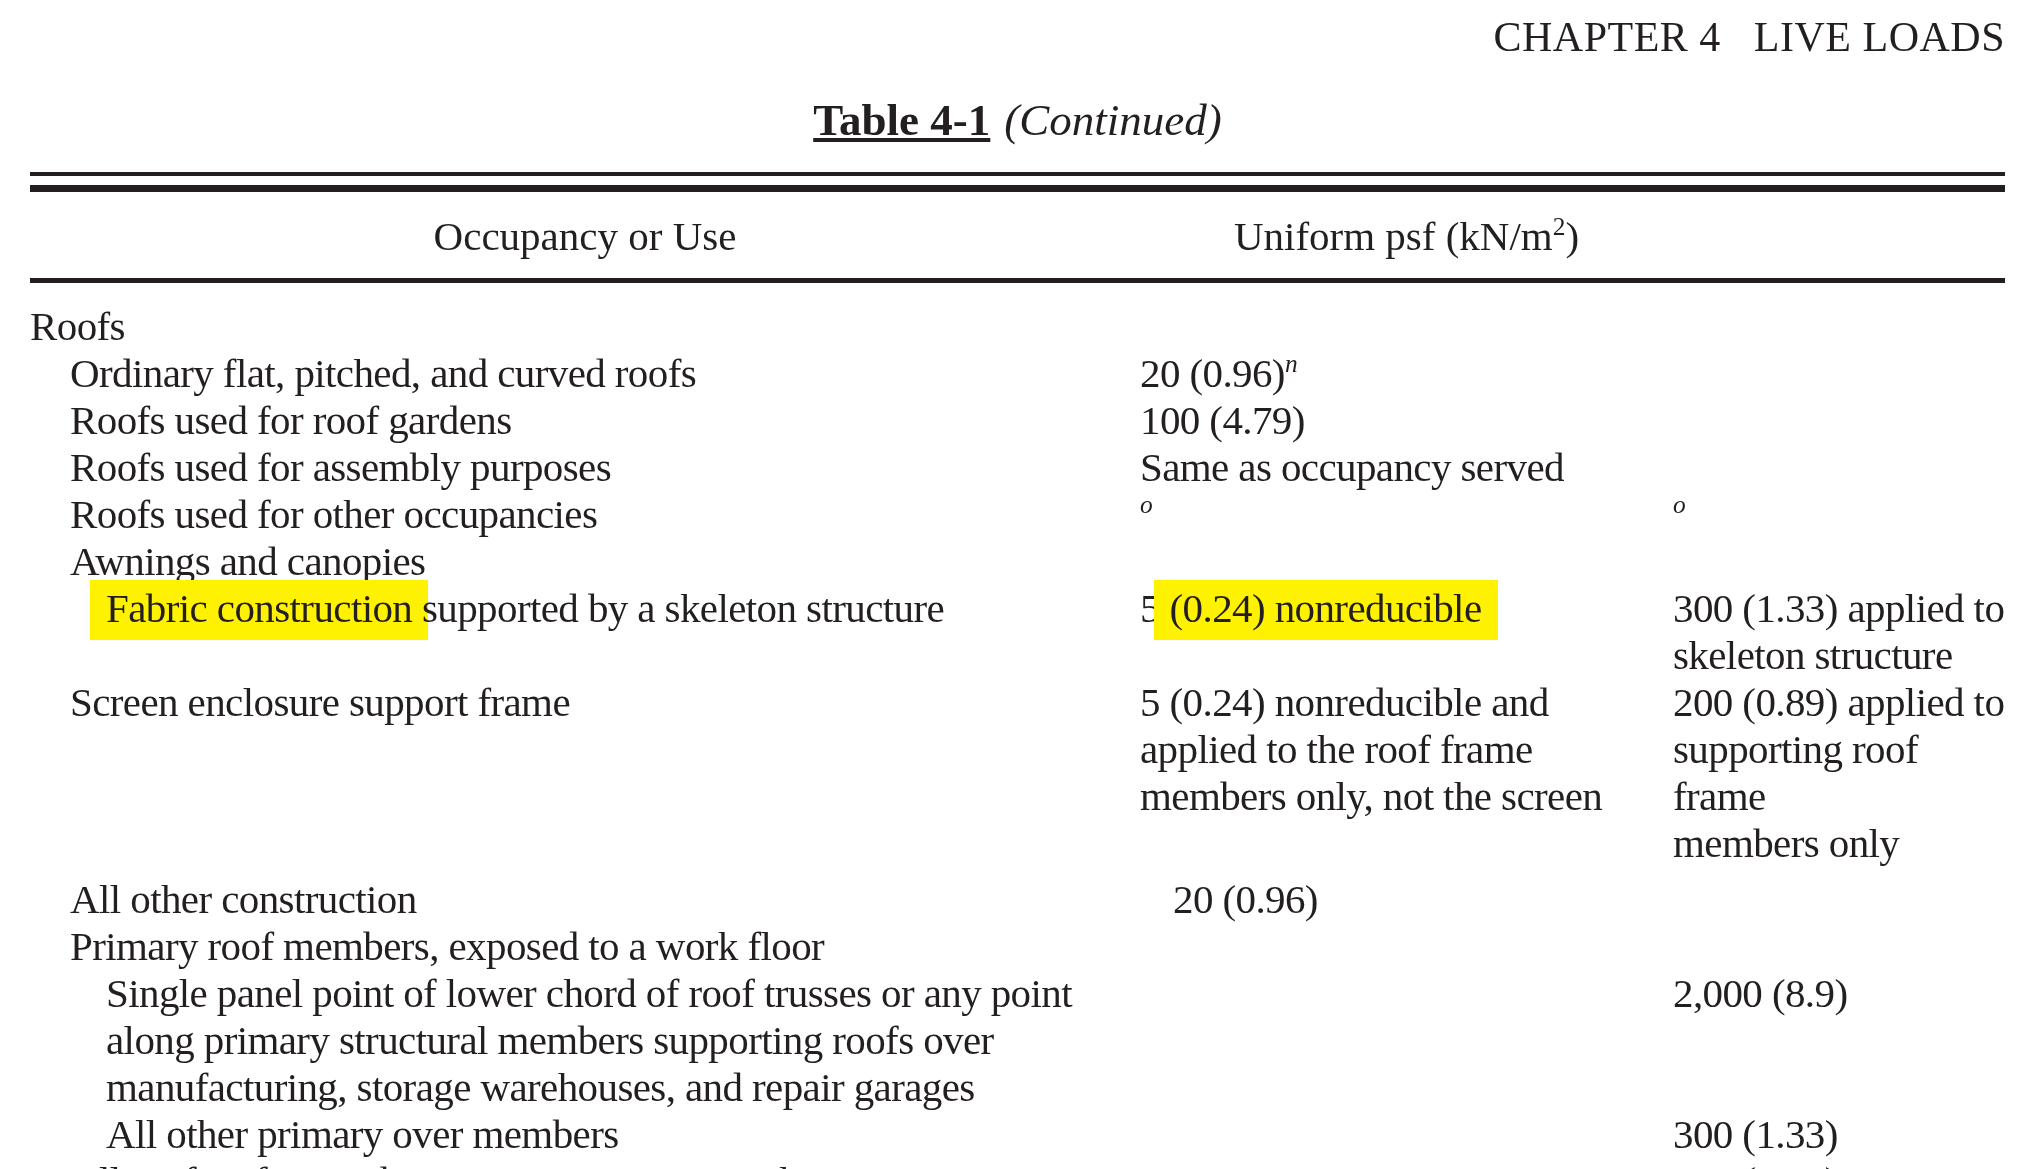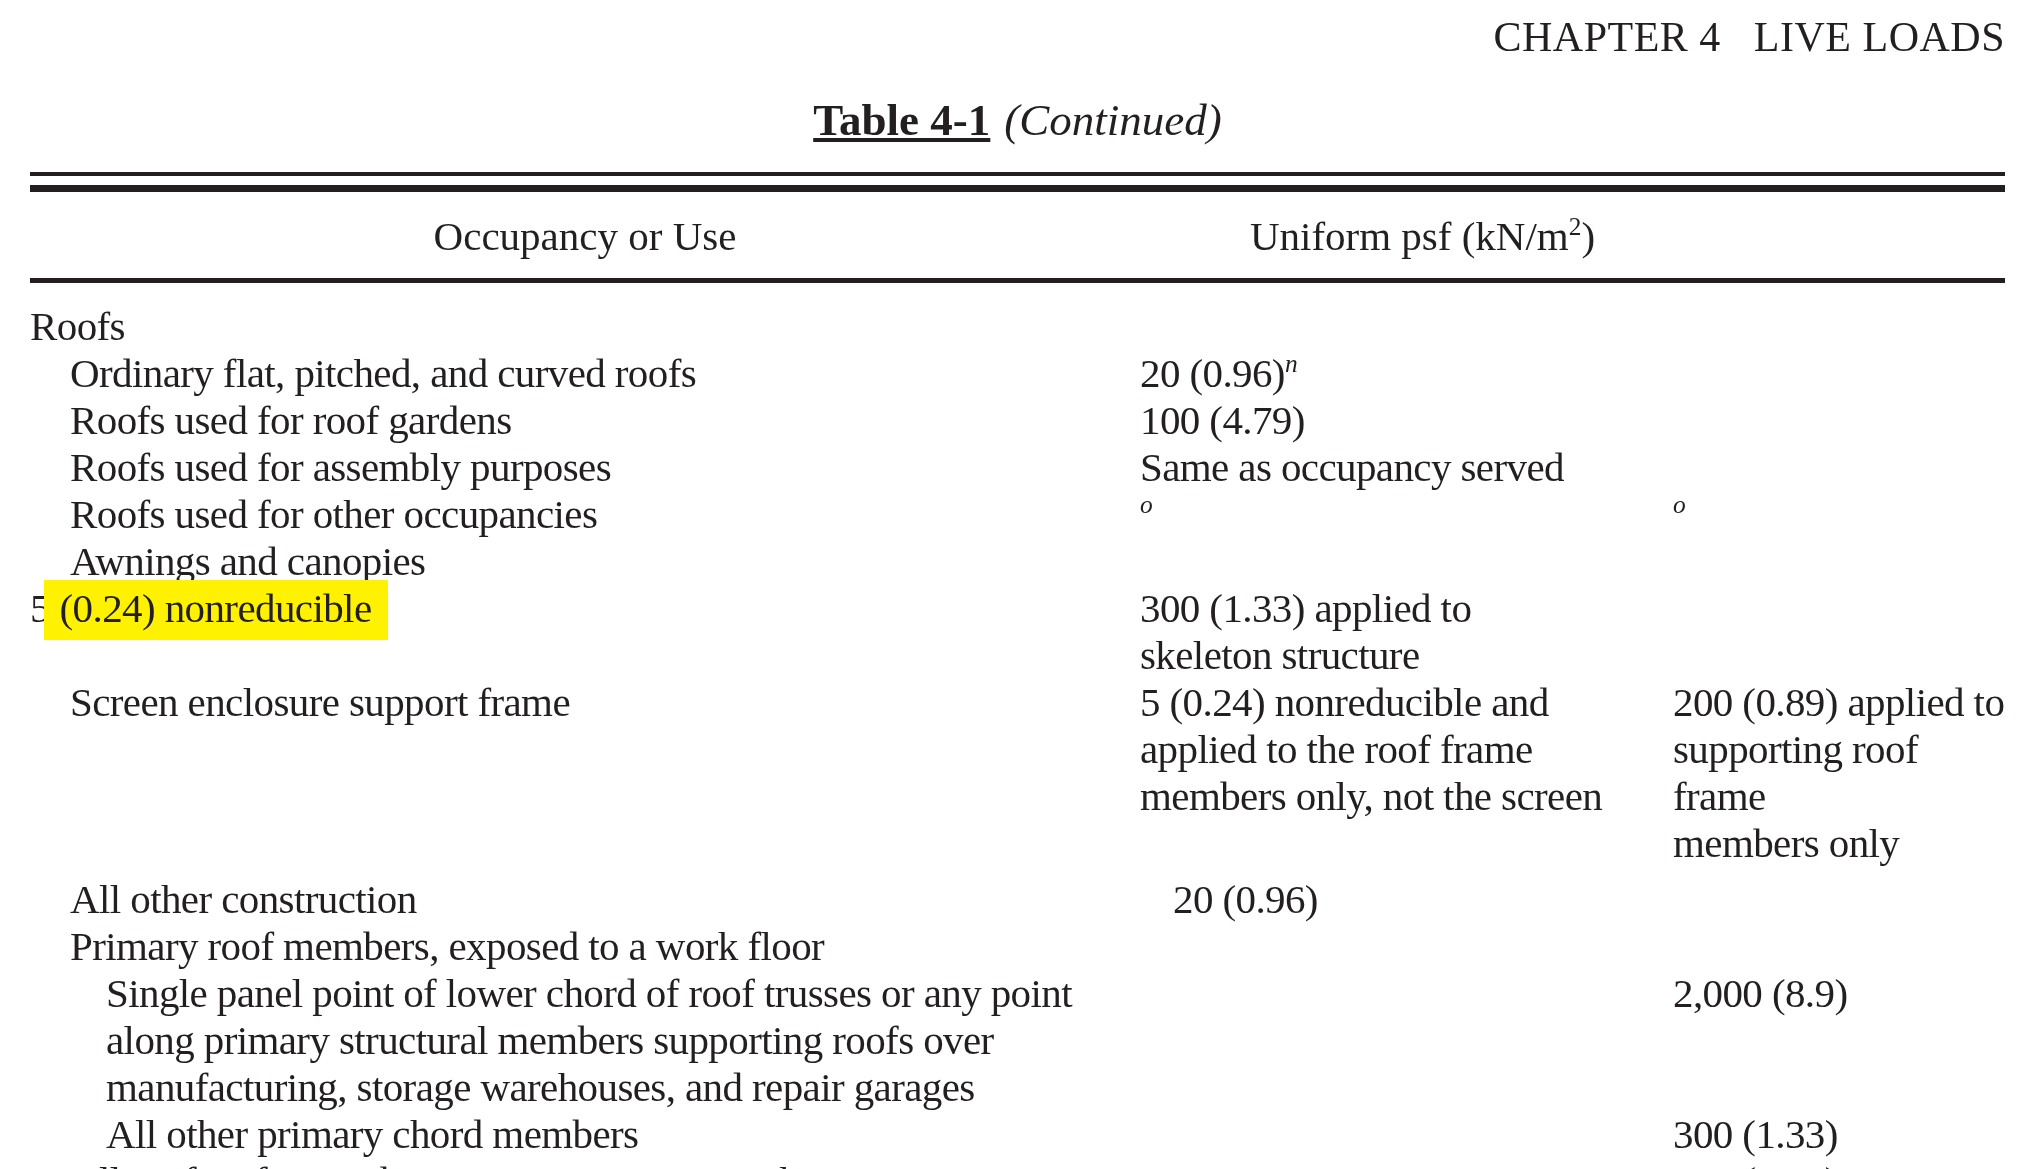--- a/index.html
+++ b/index.html
@@ -16,21 +16,21 @@
     text-align:center;font-size:45px;line-height:52px;margin-top:32px;
   }
   .tname{font-weight:bold;text-decoration:underline;}
   .tsuf{font-style:italic;margin-left:14px;}
   .rule-double{
     margin-top:26px;height:9px;
     border-top:4px solid #231f20;border-bottom:7px solid #231f20;
   }
   .thead{
     display:grid;grid-template-columns:1110px 533px 1fr;
-    font-size:41px;line-height:48px;padding:20px 0 18px 0;gap:16px;
+    font-size:41px;line-height:48px;padding:20px 0 18px 0;
   }
   .thead>div{text-align:center;}
   .rule-single{border-top:5px solid #231f20;}
   .tbody{
     padding-top:20px;font-size:41px;line-height:47px;letter-spacing:-0.6px;
   }
   .trow{display:grid;grid-template-columns:1110px 533px 1fr;}
   .gap-above{margin-top:9px;gap:33px;}
   .cell{white-space:pre-line;}
   .ind1{padding-left:40px;}
@@ -87,20 +87,21 @@
         <div class="cell ind1"><span>Roofs used for other occupancies</span></div>
         <div class="cell"><sup class="it">o</sup></div>
         <div class="cell"><sup class="it">o</sup></div>
       </div>
       <div class="trow">
         <div class="cell ind1"><span>Awnings and canopies</span></div>
         <div class="cell"></div>
         <div class="cell"></div>
       </div>
       <div class="trow">
+        <div class="cell ind2"><span class="hl">Fabric construction</span><span> supported by a skeleton structure</span></div>
         <div class="cell"><span>5 </span><span class="hl">(0.24) nonreducible</span></div>
         <div class="cell"><span>300 (1.33) applied to
 skeleton structure</span></div>
       </div>
       <div class="trow">
         <div class="cell ind1"><span>Screen enclosure support frame</span></div>
         <div class="cell"><span>5 (0.24) nonreducible and
 applied to the roof frame
 members only, not the screen</span></div>
         <div class="cell"><span>200 (0.89) applied to
@@ -118,21 +119,21 @@
         <div class="cell"></div>
       </div>
       <div class="trow">
         <div class="cell ind2"><span>Single panel point of lower chord of roof trusses or any point
 along primary structural members supporting roofs over
 manufacturing, storage warehouses, and repair garages</span></div>
         <div class="cell"></div>
         <div class="cell"><span>2,000 (8.9)</span></div>
       </div>
       <div class="trow">
-        <div class="cell ind2"><span>All other primary chord members</span></div>
+        <div class="cell ind2"><span>All other primary over members</span></div>
         <div class="cell"></div>
         <div class="cell"><span>300 (1.33)</span></div>
       </div>
       <div class="trow">
         <div class="cell ind1"><span>All roof surfaces subject to maintenance workers</span></div>
         <div class="cell"></div>
         <div class="cell"><span>300 (1.33)</span></div>
       </div>
     </div>
 

